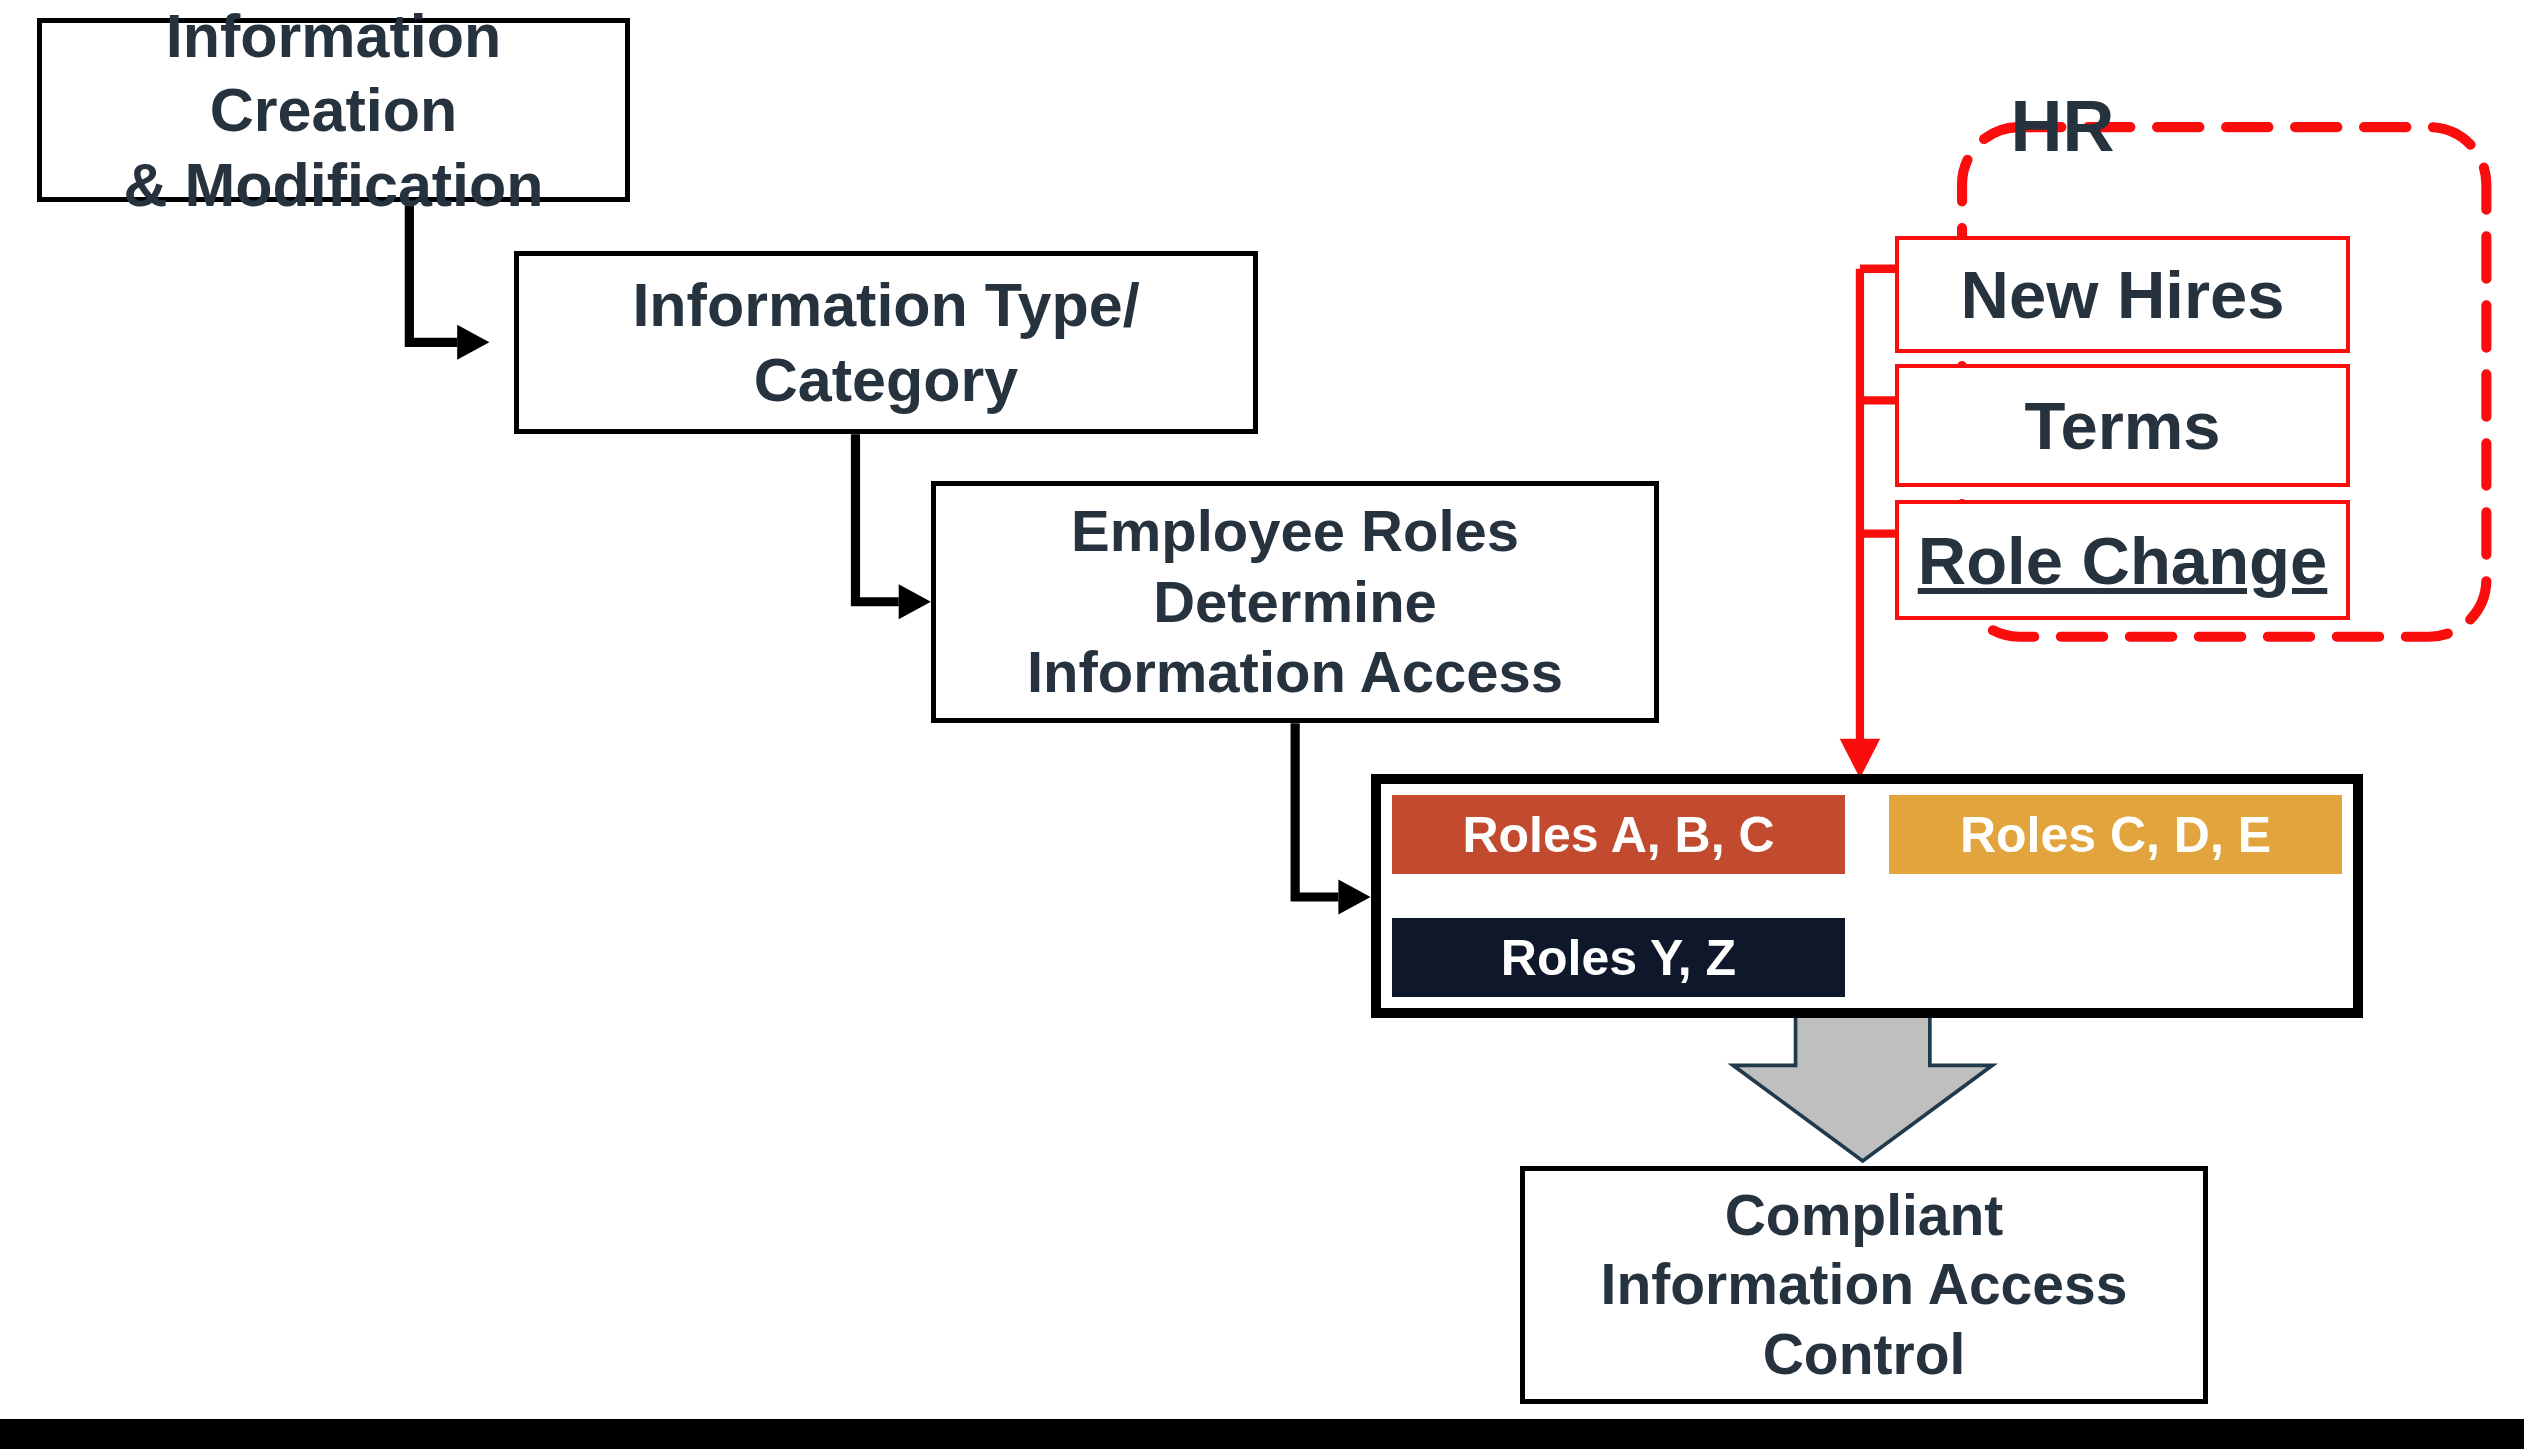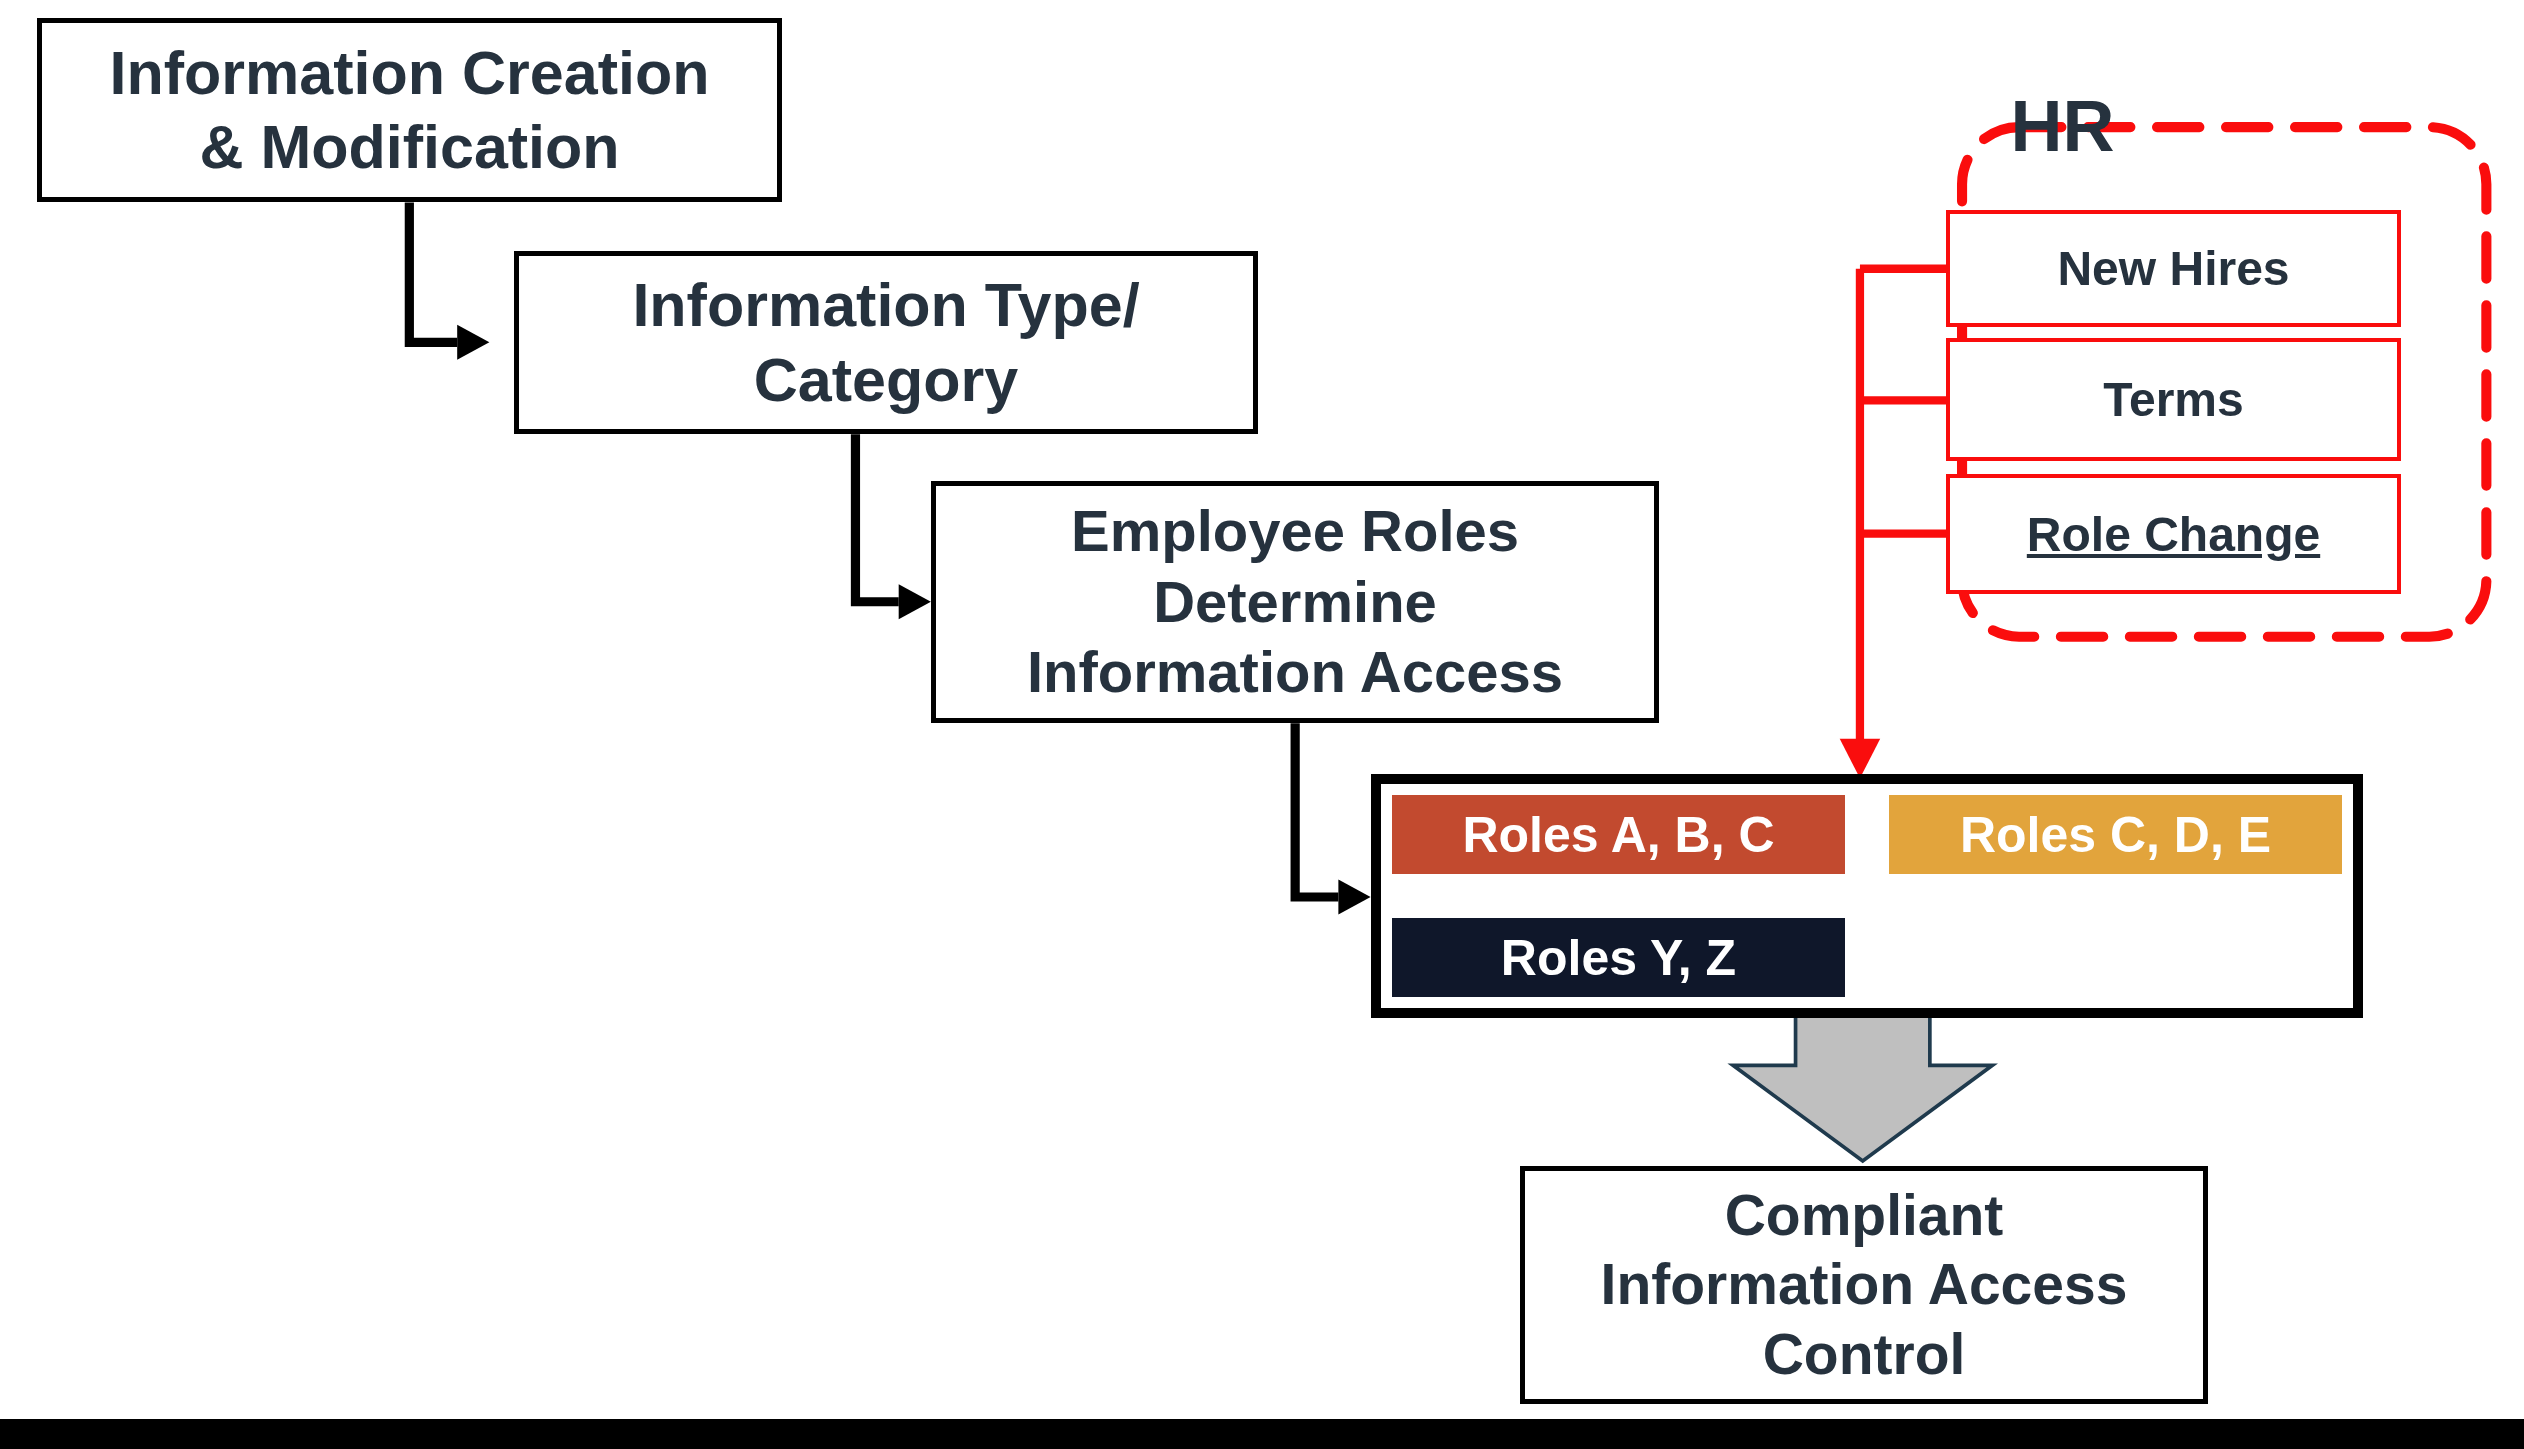--- a/index.html
+++ b/index.html
@@ -26,21 +26,21 @@
     position: absolute;
     background: #ffffff;
     border: 5.5px solid var(--line);
     color: var(--ink);
     font-weight: 700;
     display: flex; align-items: center; justify-content: center;
     text-align: center;
     white-space: pre-line;
     line-height: 1.22;
   }
-  .box1 { left: 37px;  top: 18.4px;   width: 745px; height: 184px; font-size: 61px; }
+  .box1 { left: 37px;  top: 18.4px;   width: 593px; height: 184px; font-size: 61px; }
   .box2 { left: 486px; top: 251px;  width: 744px; height: 183px; font-size: 61px; margin-left: 28px; }
   .box3 { left: 931px;top: 481px;  width: 728px; height: 242px; font-size: 58px; }
   .result-box { left: 1520px; top: 1166px; width: 688px; height: 238px; font-size: 57px; }
 
   .roles-container {
     position: absolute;
     left: 1371px; top: 774px; width: 992px; height: 244px;
     background: #ffffff;
     border: 10px solid var(--line);
     display: grid;
@@ -63,28 +63,29 @@
     left: 2003px; top: 90px;
     color: var(--ink);
     font-weight: 700;
     font-size: 72px;
     background: transparent;
     padding: 0 7.4px;
     line-height: 1;
   }
   .hr-box {
     position: absolute;
-    left: 1946px; width: 455px;
+    left: 1895px; width: 455px;
     background: #ffffff;
     border: 4.6px solid var(--red);
     color: var(--ink);
     font-weight: 700;
-    font-size: 48px;
+    font-size: 67px;
     display: flex; align-items: center; justify-content: center;
     text-align: center;
+    margin-top: 26px;
   }
   .hr-box.new-hires  { top: 210px; height: 117px; }
   .hr-box.terms      { top: 338px; height: 123px; }
   .hr-box.role-change{ top: 474px; height: 120px; text-decoration: underline; }
 
   .bottom-bar {
     position: absolute;
     left: 0; top: 1419px; width: 2525px; height: 30px;
     background: #000000;
   }

